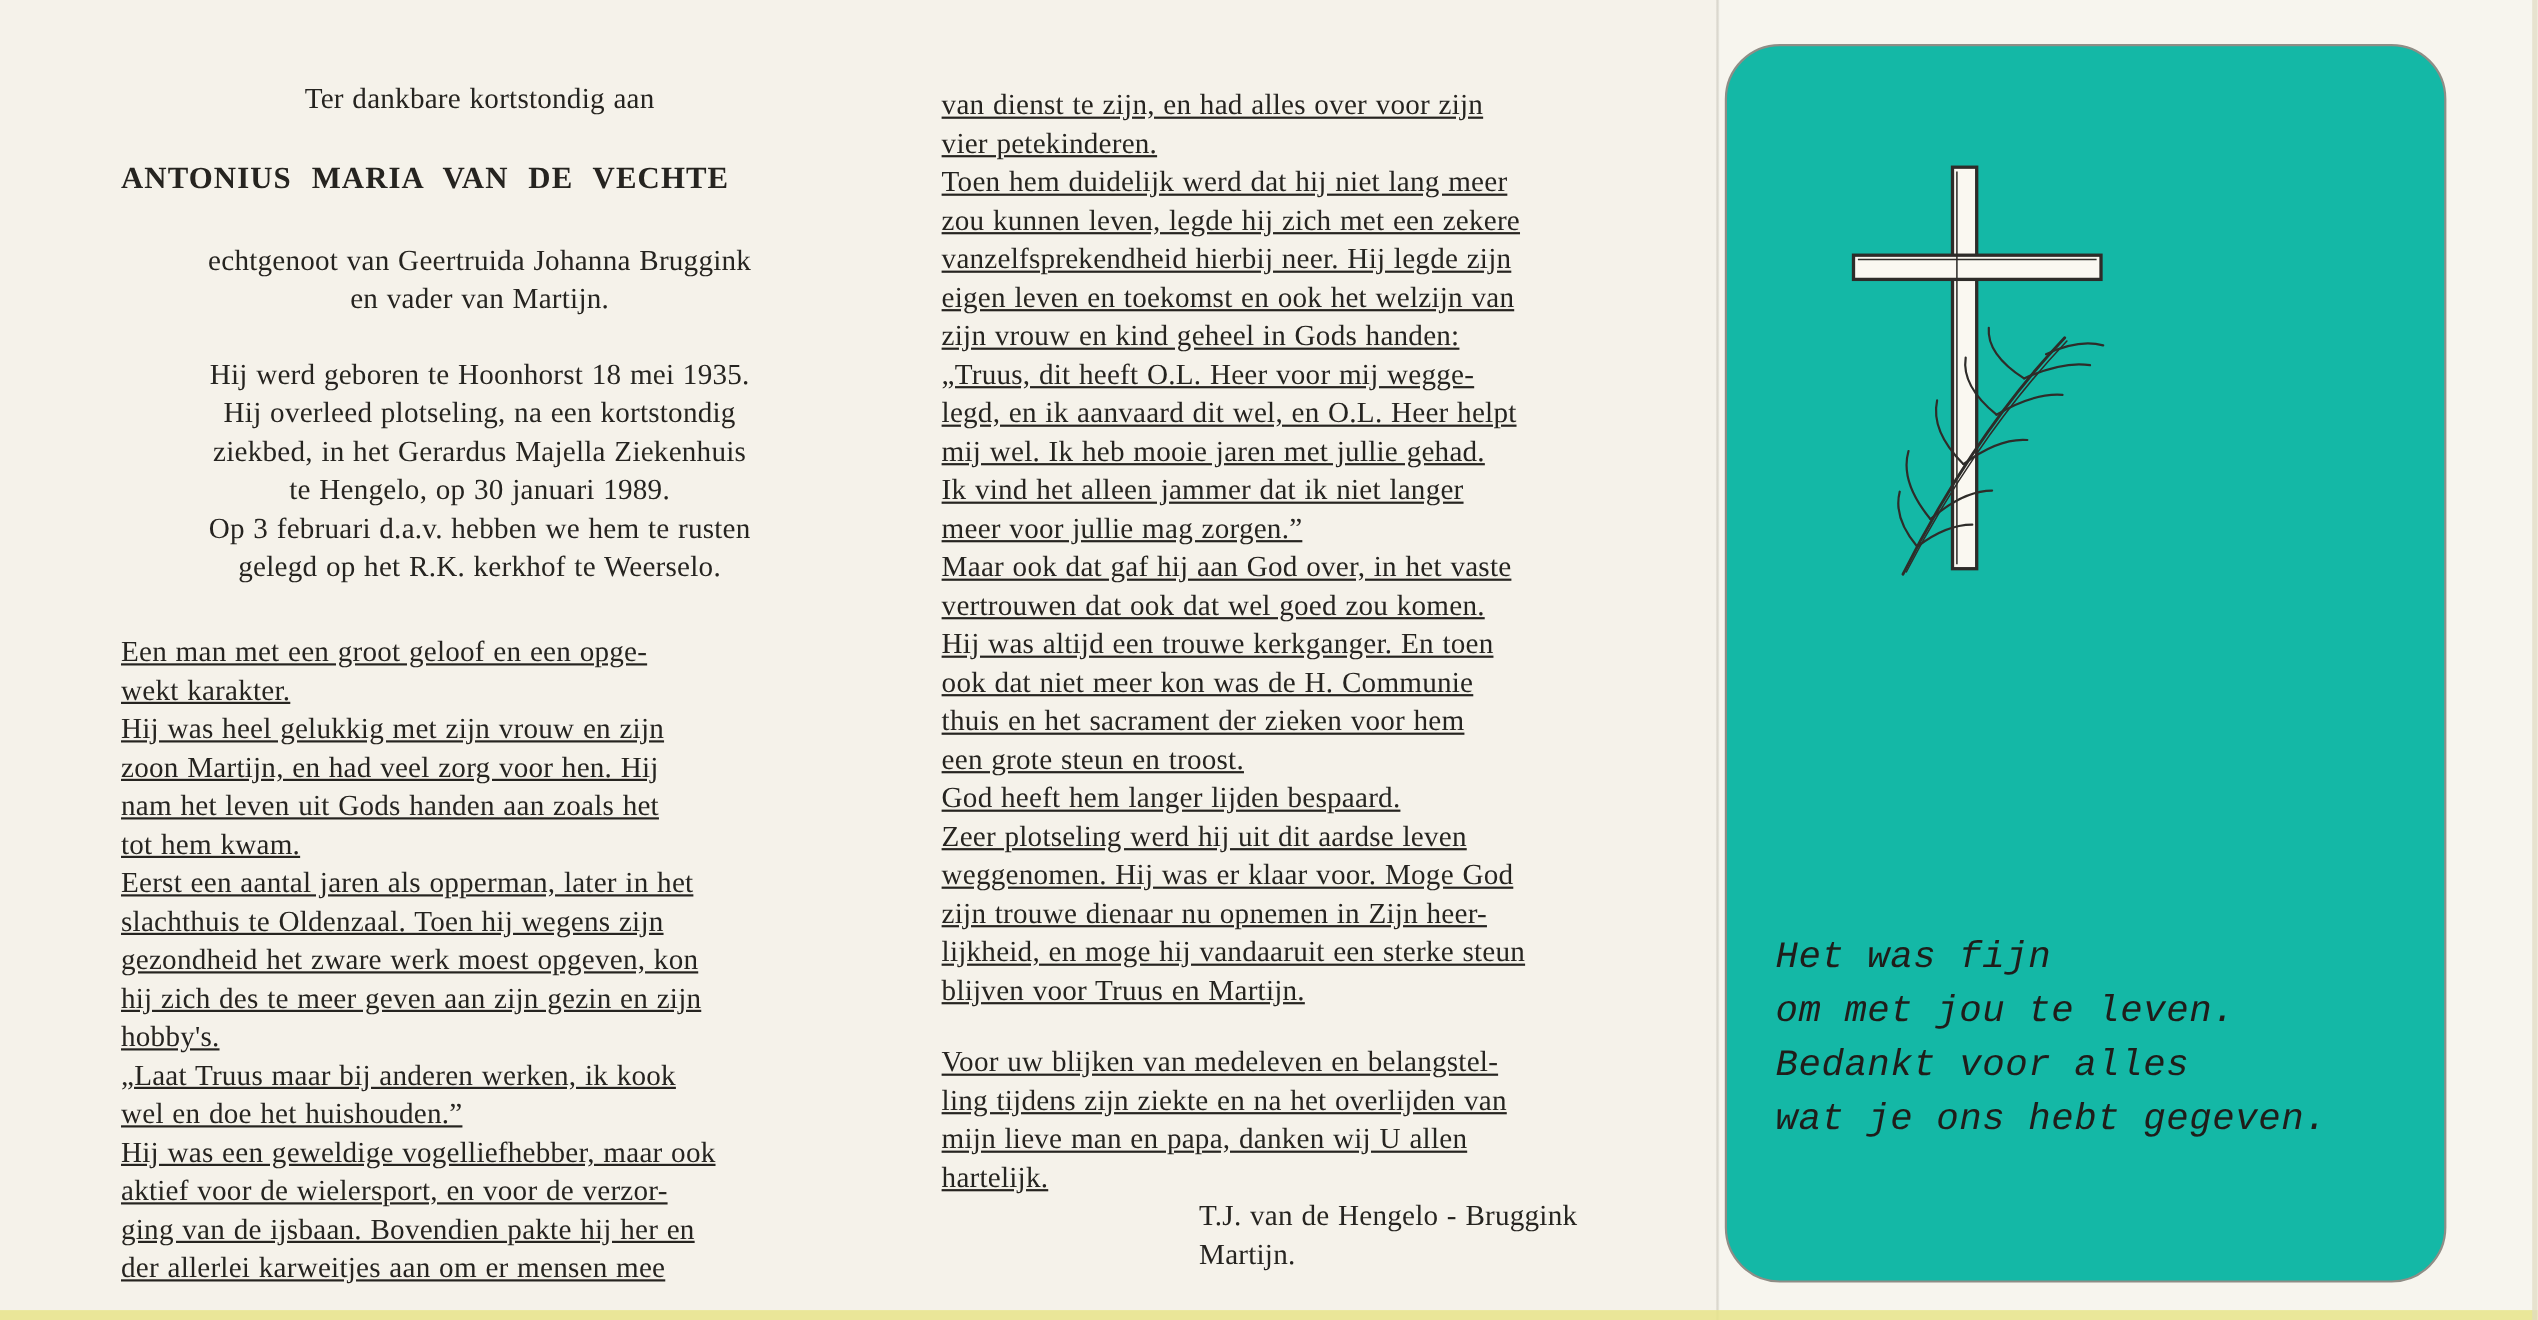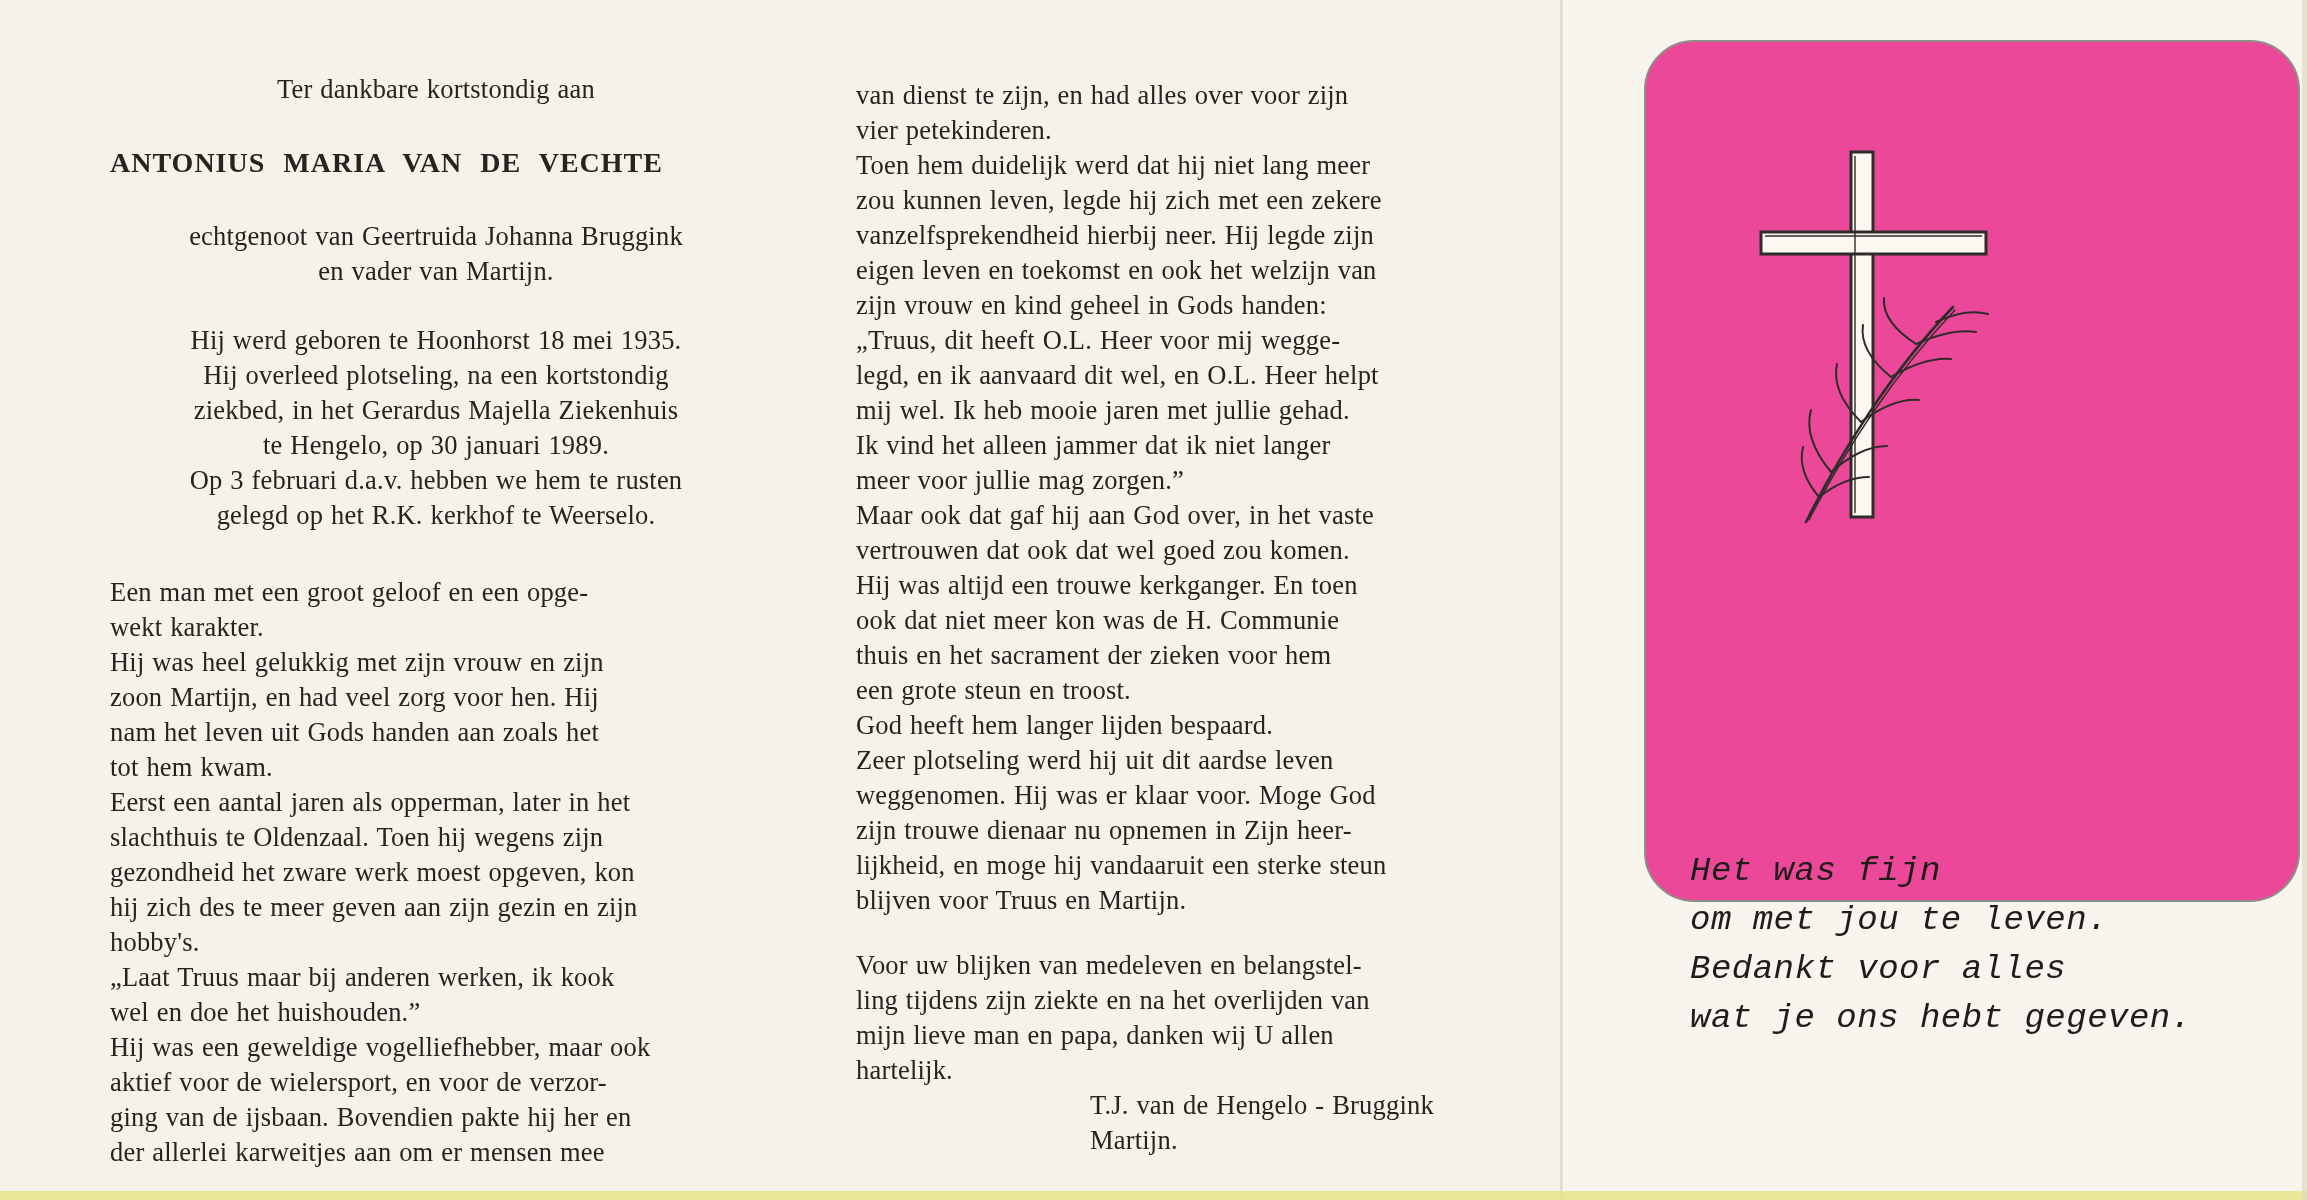--- a/index.html
+++ b/index.html
@@ -22,26 +22,26 @@
   .col-middle{left:856px;top:78px;width:650px;}
   p{margin:0;white-space:pre-line;}
   .center{text-align:center;}
   .intro{margin-bottom:36px;}
   .name{
     font-size:28px;font-weight:bold;text-align:left;margin:0 0 36px 0;
     letter-spacing:1px;word-spacing:10px;white-space:pre-line;line-height:40px;
   }
   .relation{margin-bottom:34px;}
   .dates{margin-bottom:42px;}
-  .body{text-align:left;}
+  .body{text-align:left;text-decoration:underline;}
   .thanks{margin-top:30px;}
   .signature{padding-left:234px;}
   .card{
-    position:absolute;left:1644px;top:40px;width:656px;height:862px;
-    border:2.5px solid #8f8d86;border-radius:50px;background:#ec4899;
+    position:absolute;left:1568px;top:40px;width:656px;height:1126px;
+    border:2.5px solid #8f8d86;border-radius:50px;background:#14b8a6;
     box-sizing:border-box;
   }
   .cross{position:absolute;left:55px;top:80px;}
   .quote{
     position:absolute;left:44px;top:805px;width:580px;
     font-family:"Liberation Mono", monospace;font-style:italic;
     font-size:34px;line-height:49px;letter-spacing:0.5px;color:#1f1d1a;
   }
   .edge{position:absolute;}
   .edge-bottom{left:0;right:0;bottom:0;height:9px;background:#e8e489;opacity:0.85;}

